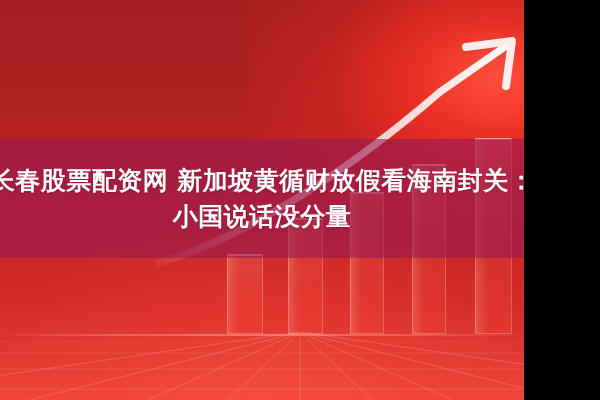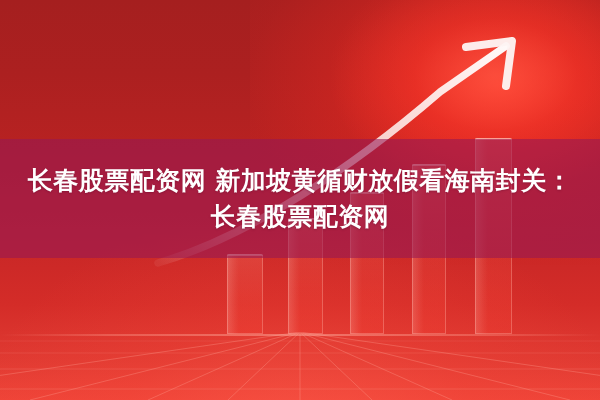--- a/index.html
+++ b/index.html
@@ -2,21 +2,21 @@
 <html><head>
 <meta charset="utf-8">
 <style>
   html, body {
     margin: 0;
     padding: 0;
     background: #000;
   }
   #stage {
     position: relative;
-    width: 600px;
+    width: 524px;
     height: 400px;
     overflow: hidden;
     font-family: "DejaVu Sans", "Liberation Sans", sans-serif;
     background: #c42020;
   }
 
   
   .bg-base {
     position: absolute;
     inset: 0;
@@ -222,16 +222,16 @@
       </linearGradient>
     </defs>
     <path d="M158,263 C 250,236 352,168 440,92 L 506,46" stroke="url(#arrGrad)" stroke-width="7.5" fill="none" stroke-linecap="round"></path>
     <path d="M466,47 L512,41 L506,86" stroke="#fdf4f2" stroke-width="8" fill="none" stroke-linecap="round" stroke-linejoin="round" opacity="0.96"></path>
   </svg>
 
   <div class="band"></div>
 
   <div class="headline">
     <div class="line">长春股票配资网 新加坡黄循财放假看海南封关：</div>
-    <div class="line">长春股票配资网</div>
+    <div class="line">小国说话没分量</div>
   </div>
 
 </div>
 
 </body></html>

